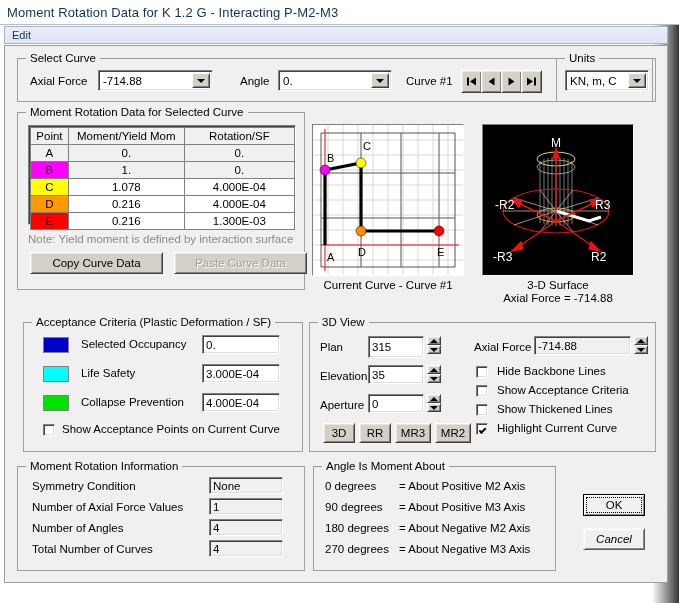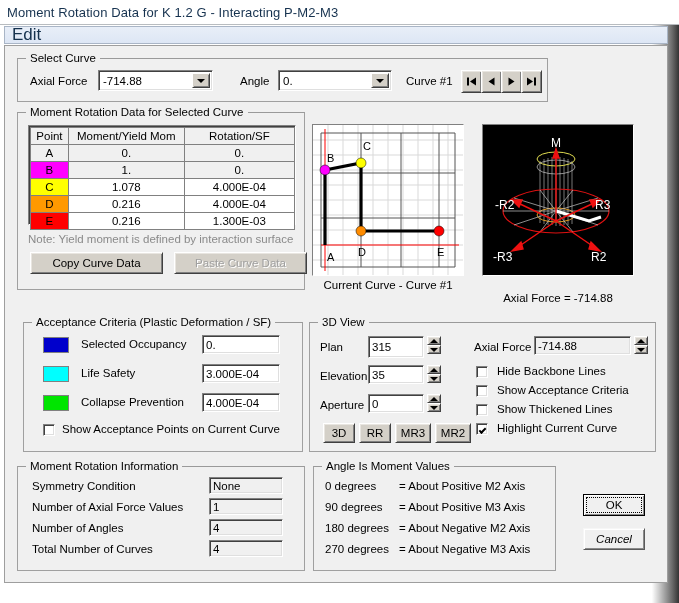--- a/index.html
+++ b/index.html
@@ -29,21 +29,21 @@
 
   
   .menubar {
     position: absolute; left: 4px; top: 26px; width: 664px; height: 18px;
     background: linear-gradient(to bottom, #e8eef8 0%, #dde6f5 100%);
     border: 1px solid #a9b5c6;
     box-sizing: border-box;
     display: flex; align-items: center;
   }
   .menu-item {
-    font-size: 17px; color: #15314d; padding: 0 7px; line-height: 16px;
+    font-size: 11px; color: #15314d; padding: 0 7px; line-height: 16px;
     cursor: default;
   }
 
   
   .client {
     position: absolute; left: 4px; top: 45px; width: 664px; height: 538px;
     background: #f0f0f0;
     border: 1px solid #9e9e9e;
     box-sizing: border-box;
   }
@@ -168,21 +168,21 @@
   <div class="titlebar">
     <span class="title-text">Moment Rotation Data for K 1.2 G - Interacting P-M2-M3</span>
   </div>
 
   <div class="menubar">
     <span class="menu-item">Edit</span>
   </div>
 
   <div class="client">
 
-    <div class="gb" style="left:12px; top:12px; width:531px; height:44px;">
+    <div class="gb" style="left:12px; top:12px; width:636px; height:44px;">
       <span class="gb-title">Select Curve</span>
 
       <span class="lbl" style="left:12px; top:16px;">Axial Force</span>
 
       <div class="combo" style="left:80px; top:11px; width:115px; height:21px;">
         <span class="val">-714.88</span>
         <span class="arrowbtn">
             <i class="tri-down"></i>
           </span>
       </div>
@@ -215,20 +215,29 @@
           </svg>
       </div>
       <div class="navbtn" style="left:503px; top:11px;">
         <svg width="11" height="11" viewBox="0 0 11 11">
             <polygon points="1,1.5 1,9.5 7,5.5" fill="#000"></polygon>
             <rect x="8" y="1.5" width="2" height="8" fill="#000"></rect>
           </svg>
       </div>
     </div>
 
+    <div class="gb" style="left:551px; top:12px; width:100px; height:44px;">
+      <span class="gb-title">Units</span>
+      <div class="combo" style="left:8px; top:11px; width:84px; height:21px;">
+        <span class="val">KN, m, C</span>
+        <span class="arrowbtn">
+            <i class="tri-down"></i>
+          </span>
+      </div>
+    </div>
 
     <div class="gb" style="left:12px; top:66px; width:288px; height:178px;">
       <span class="gb-title">Moment Rotation Data for Selected Curve</span>
 
       <div class="tblwrap" style="left:10px; top:12px; width:268px; height:100px;">
         <table class="dt" style="left:1px; top:1px; width:265px;">
           <thead>
             <tr>
               <th style="width:34px;">Point</th>
               <th style="width:118px;">Moment/Yield Mom</th>
@@ -378,20 +387,21 @@
         </g>
         <g font-family="Liberation Sans, sans-serif" font-size="12" fill="#ffffff">
           <text x="68" y="22">M</text>
           <text x="112" y="84">R3</text>
           <text x="108" y="136">R2</text>
           <text x="12" y="84">-R2</text>
           <text x="10" y="136">-R3</text>
         </g>
       </svg>
     </div>
+    <div class="caption" style="left:477px; top:233px; width:152px;">3-D Surface</div>
     <div class="caption" style="left:477px; top:246px; width:152px;">Axial Force = -714.88</div>
 
     <div class="gb" style="left:18px; top:276px; width:280px; height:130px;">
       <span class="gb-title">Acceptance Criteria (Plastic Deformation / SF)</span>
 
       <div class="swatch" style="left:19px; top:14px; background:#0000cc;"></div>
       <span class="lbl" style="left:57px; top:15px;">Selected Occupancy</span>
       <div class="field" style="left:178px; top:12px; width:78px; height:19px;">
         <span>0.</span>
       </div>
@@ -511,21 +521,21 @@
         <span>4</span>
       </div>
 
       <span class="lbl" style="left:14px; top:76px;">Total Number of Curves</span>
       <div class="field ro" style="left:191px; top:73px; width:74px; height:17px;">
         <span>4</span>
       </div>
     </div>
 
     <div class="gb" style="left:308px; top:420px; width:243px; height:105px;">
-      <span class="gb-title">Angle Is Moment Values</span>
+      <span class="gb-title">Angle Is Moment About</span>
 
       <span class="lbl" style="left:11px; top:13px;">0 degrees</span>
       <span class="lbl" style="left:85px; top:13px;">=  About Positive M2 Axis</span>
 
       <span class="lbl" style="left:11px; top:34px;">90 degrees</span>
       <span class="lbl" style="left:85px; top:34px;">=  About Positive M3 Axis</span>
 
       <span class="lbl" style="left:11px; top:55px;">180 degrees</span>
       <span class="lbl" style="left:85px; top:55px;">=  About Negative M2 Axis</span>
 

